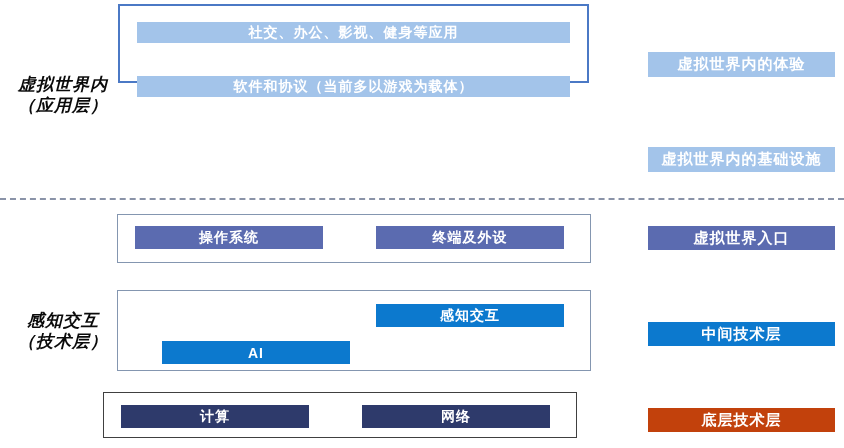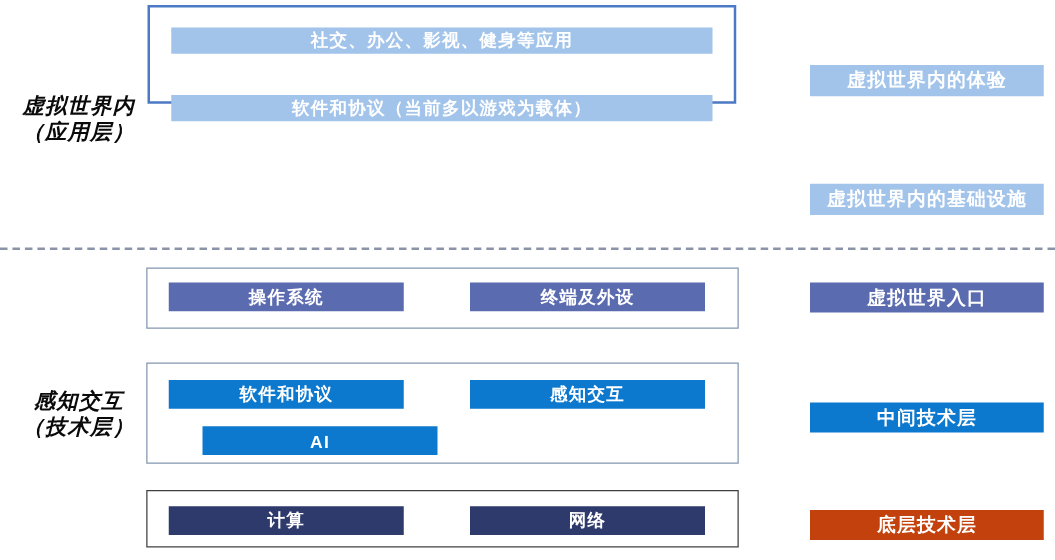--- a/index.html
+++ b/index.html
@@ -28,21 +28,21 @@
   
   .box{position:absolute;background:#fff;box-sizing:border-box;}
   .box.blue-border{border:2px solid #4b79c5;}
   .box.slate-border{border:1.5px solid #8496b0;}
   .box.dark-border{border:1.5px solid #404040;}
 
   #box-experience{left:118px;top:4px;width:471px;height:79px;}
   #box-infrastructure{left:118px;top:133px;width:471px;height:47px;}
   #box-entrance{left:117px;top:214px;width:474px;height:49px;}
   #box-middle{left:117px;top:290px;width:474px;height:81px;}
-  #box-base{left:117px;top:392px;width:474px;height:46px;}
+  #box-base{left:103px;top:392px;width:474px;height:46px;}
 
   
   .bar{
     position:absolute;
     display:flex;align-items:center;justify-content:center;
     color:#ffffff;
     font-weight:bold;
     font-size:14px;
     letter-spacing:1px;
     white-space:nowrap;
@@ -110,21 +110,20 @@
 
 
   <div class="divider"></div>
 
   <div class="box slate-border" id="box-entrance">
     <div class="bar slate half col1" id="bar-os">操作系统</div>
     <div class="bar slate half col2" id="bar-terminal">终端及外设</div>
   </div>
 
   <div class="box slate-border" id="box-middle">
-    <div class="bar bright half col1" id="bar-software">软件和协议</div>
     <div class="bar bright half col2" id="bar-perception">感知交互</div>
     <div class="bar bright half col1" id="bar-ai">AI</div>
   </div>
 
   <div class="box dark-border" id="box-base">
     <div class="bar navy half col1" id="bar-compute">计算</div>
     <div class="bar navy half col2" id="bar-network">网络</div>
   </div>
 
   <div class="right-label" id="rl-infrastructure">虚拟世界内的基础设施</div>

